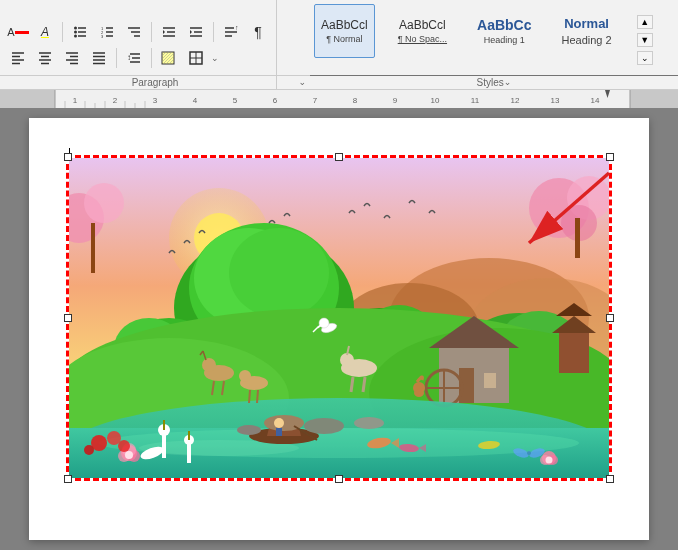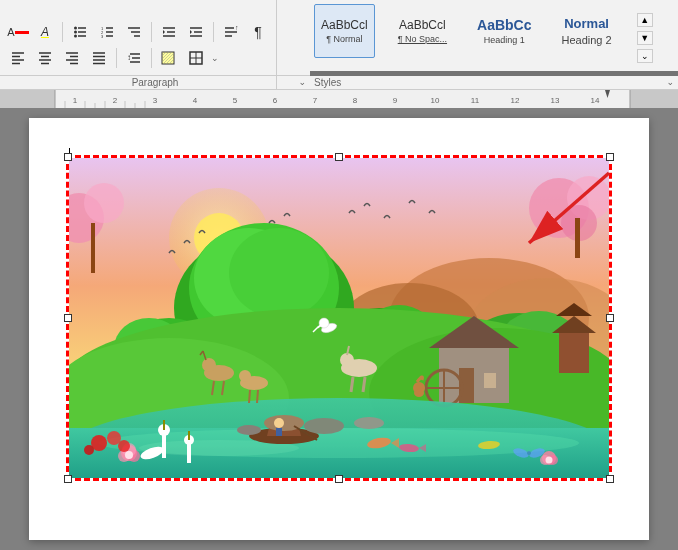--- a/index.html
+++ b/index.html
@@ -356,21 +356,21 @@
         </button>
 
 
         <div style="display: flex; flex-direction: column; justify-content: center; gap: 4px; padding: 2px;">
           <button style="width:16px; height:14px; font-size:9px; border:1px solid #ccc; background:#f5f5f5; cursor:pointer;">▲</button>
           <button style="width:16px; height:14px; font-size:9px; border:1px solid #ccc; background:#f5f5f5; cursor:pointer;">▼</button>
           <button style="width:16px; height:14px; font-size:9px; border:1px solid #ccc; background:#f5f5f5; cursor:pointer;">⌄</button>
         </div>
       </div>
 
-      <div style="font-size: 10px; color: #666; border-top: 5px solid #737373; padding: 1px 4px; display: flex; justify-content: space-between;">
+      <div style="font-size: 10px; color: #666; border-top: 1px solid #737373; padding: 1px 4px; display: flex; justify-content: center;">
         <span>Styles</span>
         <span class="expand-icon">⌄</span>
       </div>
     </div>
   </div>
 
   <div class="ruler-canvas">
     <svg width="678" height="18">
 
       <rect width="678" height="18" fill="#f0f0f0"></rect>

